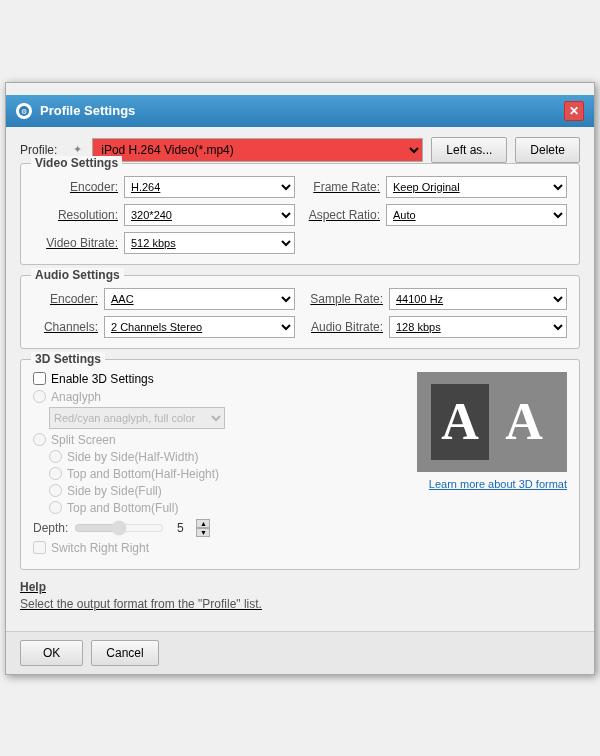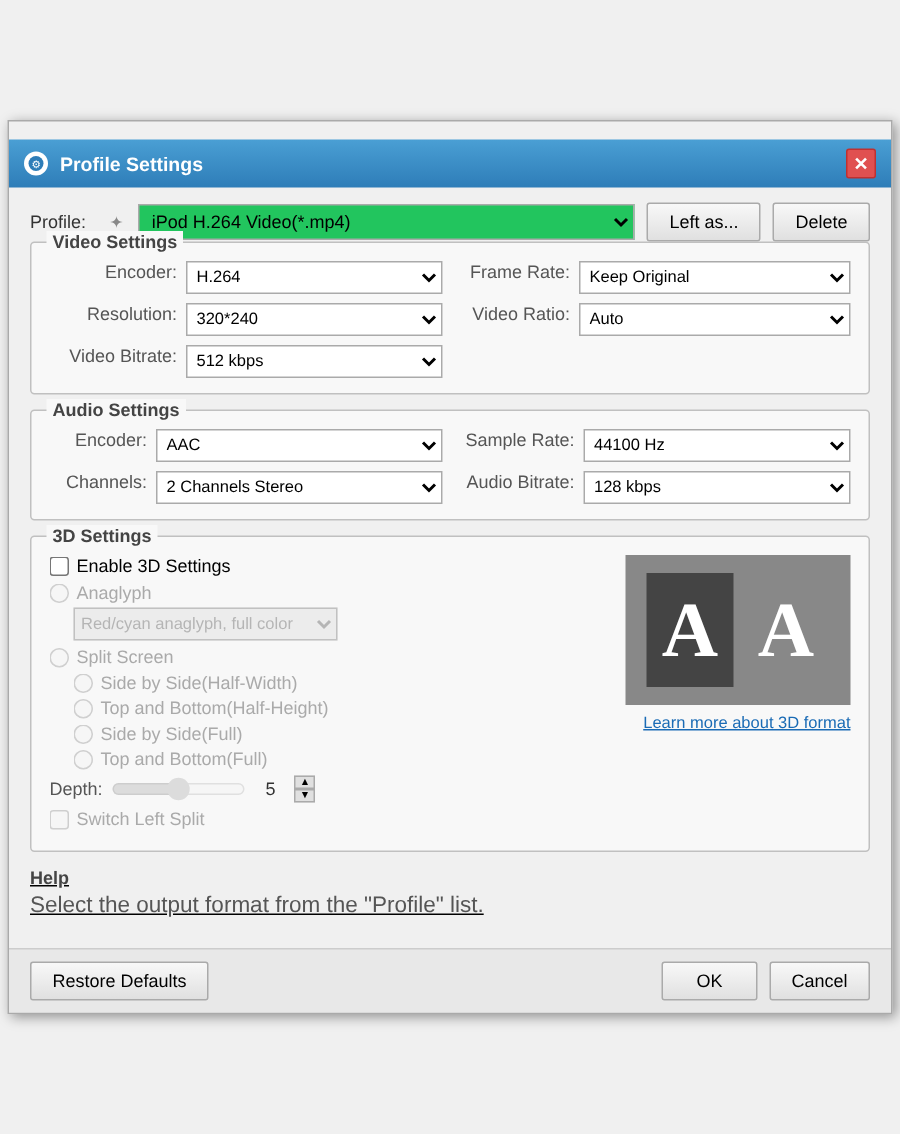--- a/index.html
+++ b/index.html
@@ -74,21 +74,21 @@
     .profile-label {
       font-size: 12px;
       color: #333;
       min-width: 45px;
     }
     .profile-select {
       flex: 1;
       height: 24px;
       font-size: 12px;
       border: 1px solid #aaa;
-      background: #22c55e;
+      background: #ef4444;
       padding: 0 4px;
     }
     .btn {
       height: 26px;
       padding: 0 14px;
       font-size: 12px;
       border: 1px solid #aaa;
       background: linear-gradient(to bottom, #f8f8f8, #e0e0e0);
       cursor: pointer;
       border-radius: 2px;
@@ -112,22 +112,23 @@
       color: #444;
     }
     .settings-grid {
       display: grid;
       grid-template-columns: 1fr 1fr;
       gap: 6px 10px;
       margin-top: 4px;
     }
     .field-row {
       display: flex;
-      align-items: flex-start;
+      align-items: center;
       gap: 6px;
+      text-decoration: underline;
     }
     .field-label {
       text-align: right;
       color: #555;
       white-space: nowrap;
       font-size: 12px;
     }
     .field-select {
       flex: 1;
       height: 22px;
@@ -264,21 +265,21 @@
       margin-bottom: 10px;
       text-decoration: underline;
     }
     .help-title {
       font-size: 12px;
       font-weight: bold;
       color: #444;
       margin-bottom: 3px;
     }
     .help-text {
-      font-size: 15px;
+      font-size: 12px;
       color: #555;
     }
     .bottom-bar {
       background: #e8e8e8;
       border-top: 1px solid #ccc;
       padding: 8px 14px;
       display: flex;
       justify-content: space-between;
       align-items: center;
     }
@@ -346,21 +347,21 @@
           </select>
         </div>
 
         <div class="field-row">
           <span class="field-label" style="width:85px;">Resolution:</span>
           <select class="field-select">
             <option>320*240</option>
           </select>
         </div>
         <div class="field-row">
-          <span class="field-label" style="width:75px;">Video Ratio:</span>
+          <span class="field-label" style="width:75px;">Aspect Ratio:</span>
           <select class="field-select">
             <option>Auto</option>
           </select>
         </div>
 
         <div class="field-row">
           <span class="field-label" style="width:85px;">Video Bitrate:</span>
           <select class="field-select">
             <option>512 kbps</option>
           </select>
@@ -446,21 +447,21 @@
             <input type="range" min="0" max="10" value="5" disabled="" style="opacity: 0.6;">
             <span class="depth-value">5</span>
             <div class="spinner-btn">
               <div class="spin-up">▲</div>
               <div class="spin-down">▼</div>
             </div>
           </div>
 
           <div class="checkbox-row" style="margin-top:4px;">
             <input type="checkbox" id="switchlr" disabled="" style="">
-            <label for="switchlr" class="disabled-text">Switch Left Split</label>
+            <label for="switchlr" class="disabled-text">Switch Right Right</label>
           </div>
         </div>
 
         <div class="threed-right">
           <div class="aa-preview">
             <div class="aa-inner">
               <div class="aa-left">A</div>
               <div class="aa-right">A</div>
             </div>
           </div>
@@ -470,19 +471,18 @@
     </div>
 
     <div class="help-section">
       <div class="help-title">Help</div>
       <div class="help-text">Select the output format from the "Profile" list.</div>
     </div>
 
   </div>
 
   <div class="bottom-bar">
-    <button class="btn">Restore Defaults</button>
     <div class="bottom-right">
       <button class="btn-ok">OK</button>
       <button class="btn">Cancel</button>
     </div>
   </div>
 </div>
 
 </body></html>

